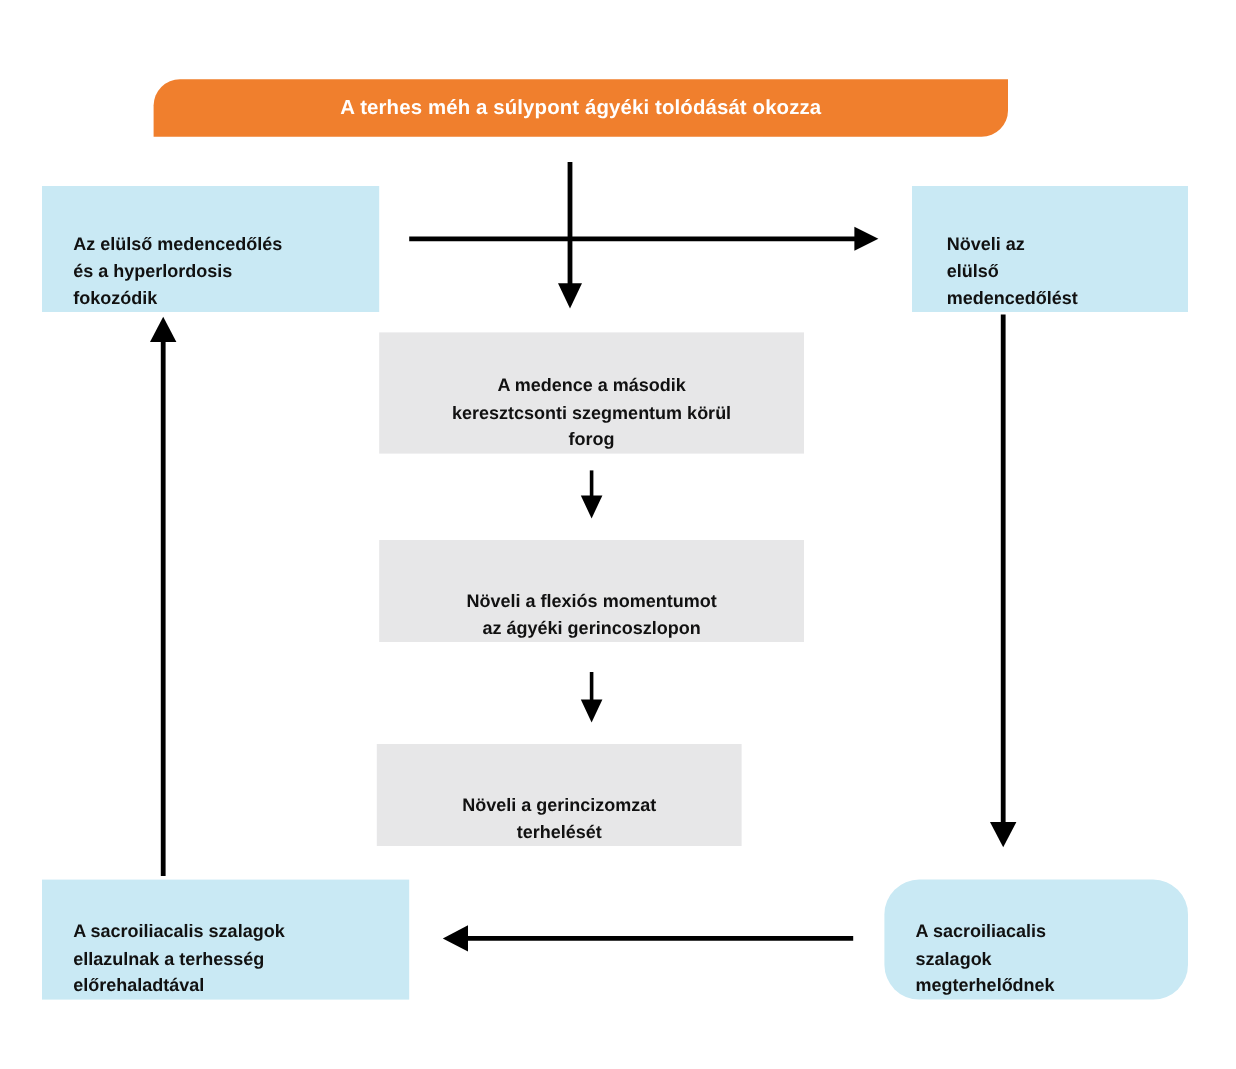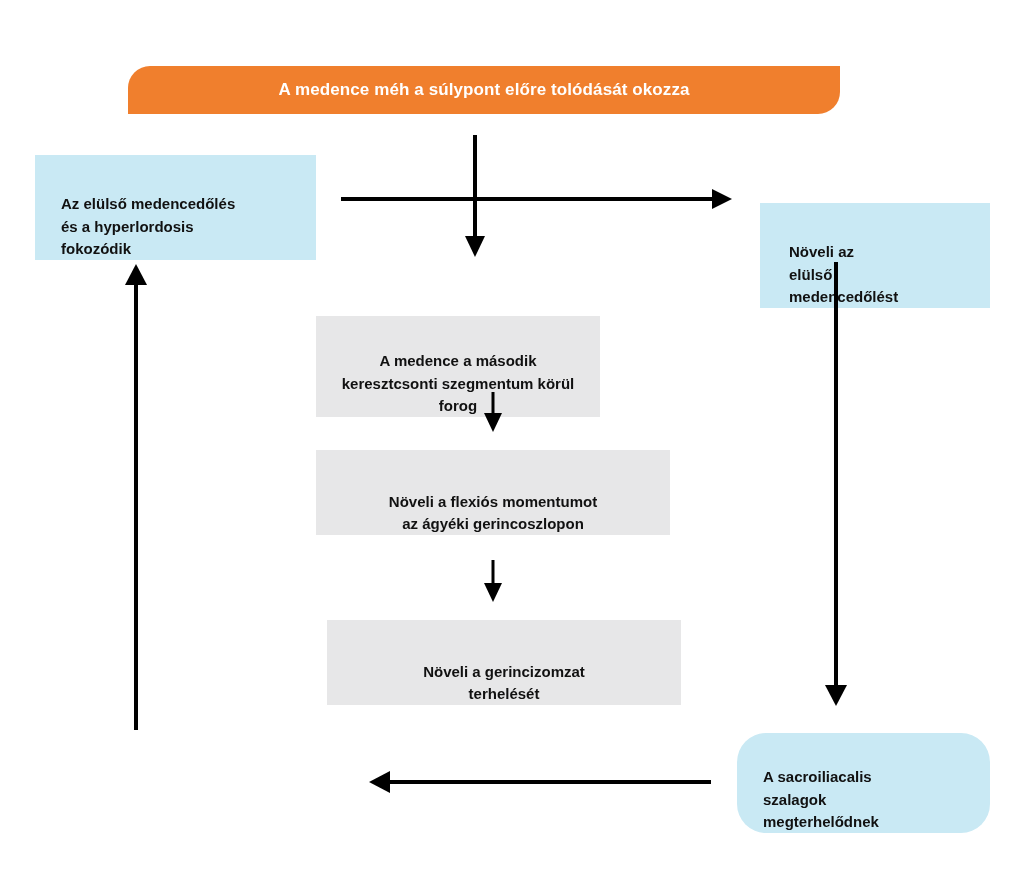--- a/index.html
+++ b/index.html
@@ -59,43 +59,43 @@
     color: #111111;
     line-height: 1.48;
     white-space: pre-line;
   }
   .node.blue { background: #C9E9F4; }
   .node.gray { background: #E7E7E8; }
   .node.blue .node-text { text-align: left; }
   .node.gray .node-text { text-align: center; width: 100%; }
 
   .n-top-left     { left: 35px;  top: 155px; width: 281px; height: 105px; padding: 0 0 0 26px; }
-  .n-top-right    { left: 760px; top: 155px; width: 230px; height: 105px; padding: 0 0 0 29px; margin-top: 48px; }
-  .n-mid-1        { left: 316px; top: 277px; width: 284px; height: 101px; padding: 0 16px; margin-top: 39px; }
+  .n-top-right    { left: 760px; top: 155px; width: 230px; height: 105px; padding: 0 0 0 29px; }
+  .n-mid-1        { left: 316px; top: 277px; width: 354px; height: 101px; padding: 0 16px; }
   .n-mid-2        { left: 316px; top: 450px; width: 354px; height: 85px;  padding: 0 16px; }
-  .n-mid-3        { left: 327px; top: 620px; width: 354px; height: 85px;  padding: 0 16px; }
+  .n-mid-3        { left: 314px; top: 620px; width: 304px; height: 85px;  padding: 0 16px; }
   .n-bot-left     { left: 35px;  top: 733px; width: 306px; height: 100px; padding: 0 0 0 26px; }
   .n-bot-right    { left: 737px; top: 733px; width: 253px; height: 100px; padding: 0 0 0 26px; border-radius: 29px; }
 
   
   .arrows {
     position: absolute;
     left: 0; top: 0;
     width: 1030px;
     height: 891px;
     pointer-events: none;
   }
 </style>
 </head>
 <body>
 
 <div class="canvas">
 
   <div class="banner">
-    <span class="banner-text">A medence méh a súlypont előre tolódását okozza</span>
+    <span class="banner-text">A terhes méh a súlypont ágyéki tolódását okozza</span>
   </div>
 
   <div class="node blue n-top-left">
     <span class="node-text">Az elülső medencedőlés
 és a hyperlordosis
 fokozódik</span>
   </div>
 
   <div class="node blue n-top-right">
     <span class="node-text">Növeli az
@@ -112,20 +112,25 @@
   <div class="node gray n-mid-2">
     <span class="node-text">Növeli a flexiós momentumot
 az ágyéki gerincoszlopon</span>
   </div>
 
   <div class="node gray n-mid-3">
     <span class="node-text">Növeli a gerincizomzat
 terhelését</span>
   </div>
 
+  <div class="node blue n-bot-left">
+    <span class="node-text">A sacroiliacalis szalagok
+ellazulnak a terhesség
+előrehaladtával</span>
+  </div>
 
   <div class="node blue n-bot-right">
     <span class="node-text">A sacroiliacalis
 szalagok
 megterhelődnek</span>
   </div>
 
   <svg class="arrows" viewBox="0 0 1030 891">
 
     <g>

